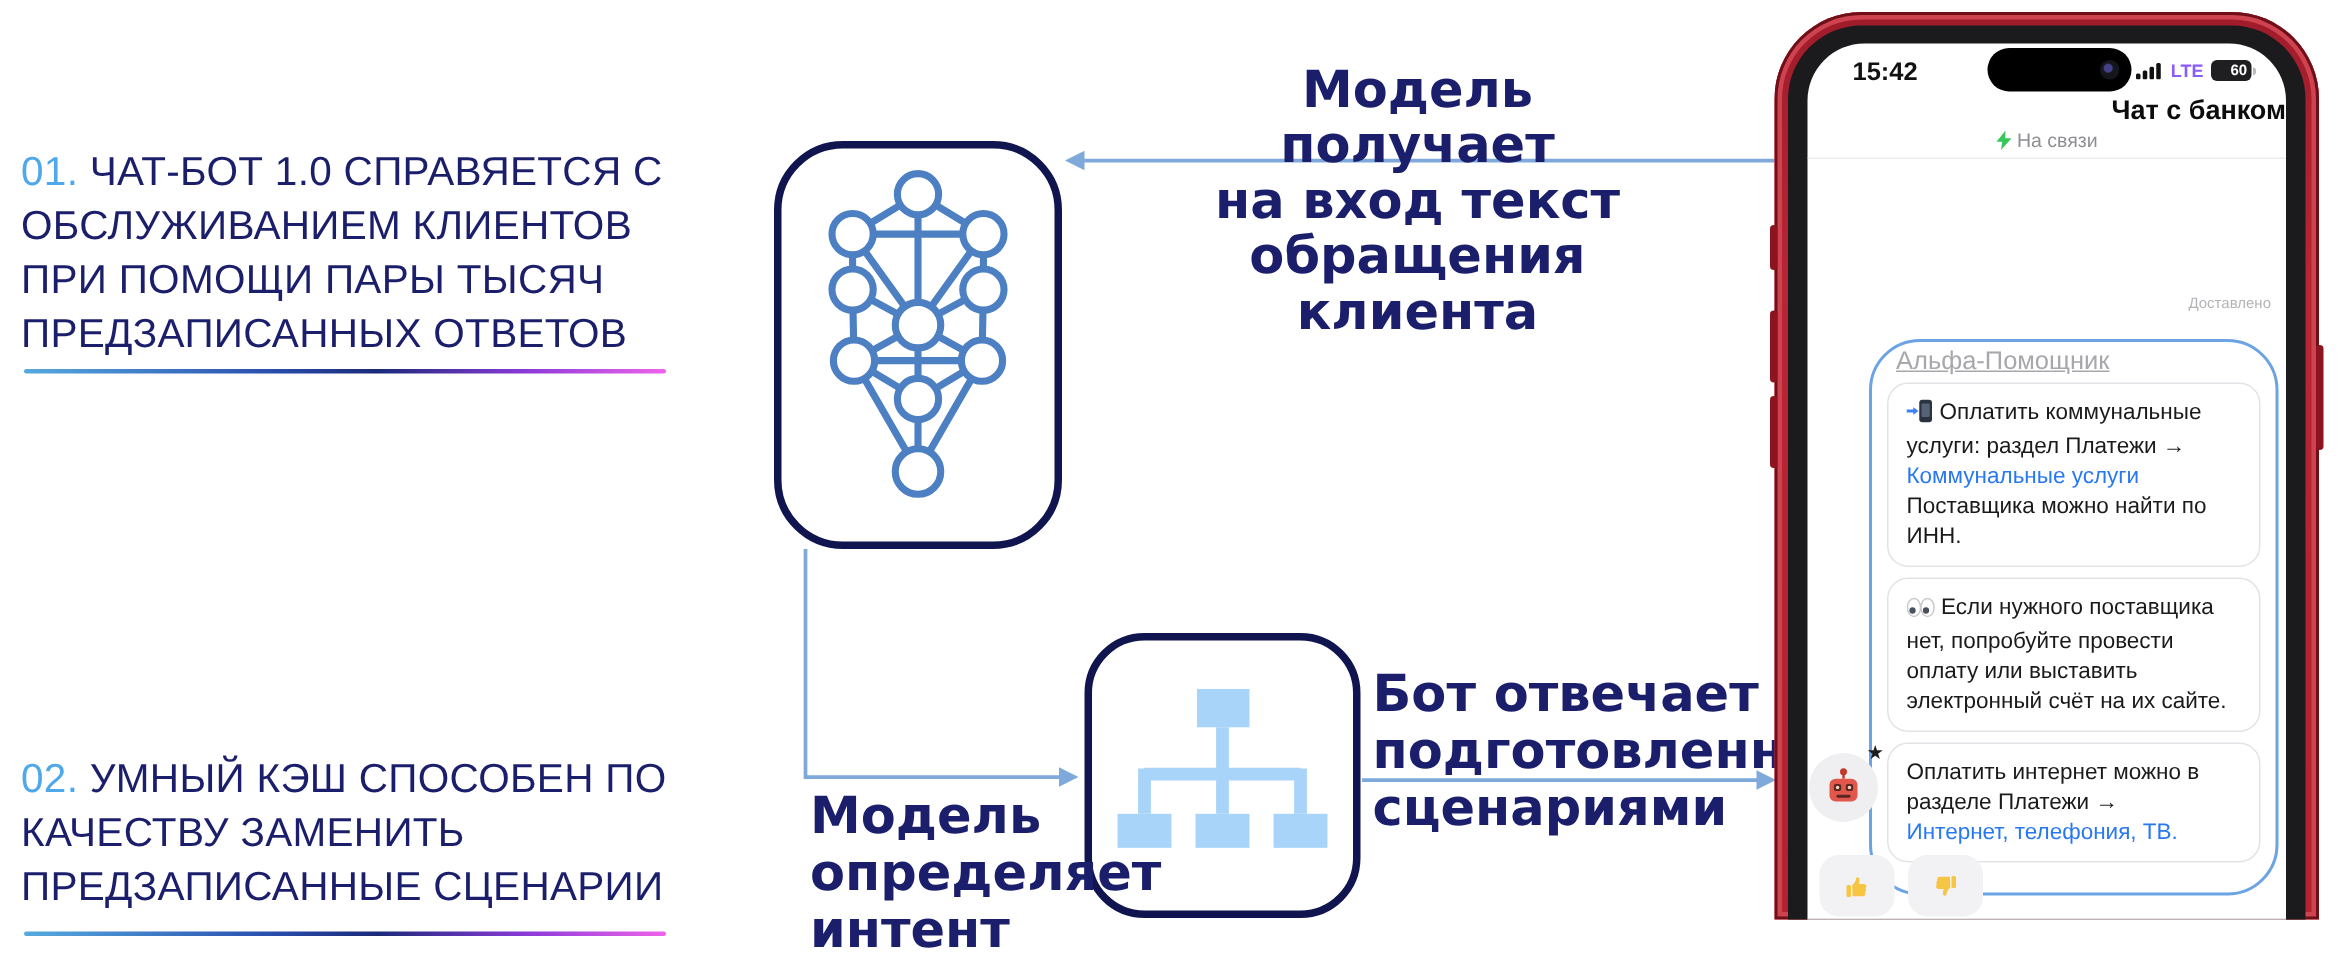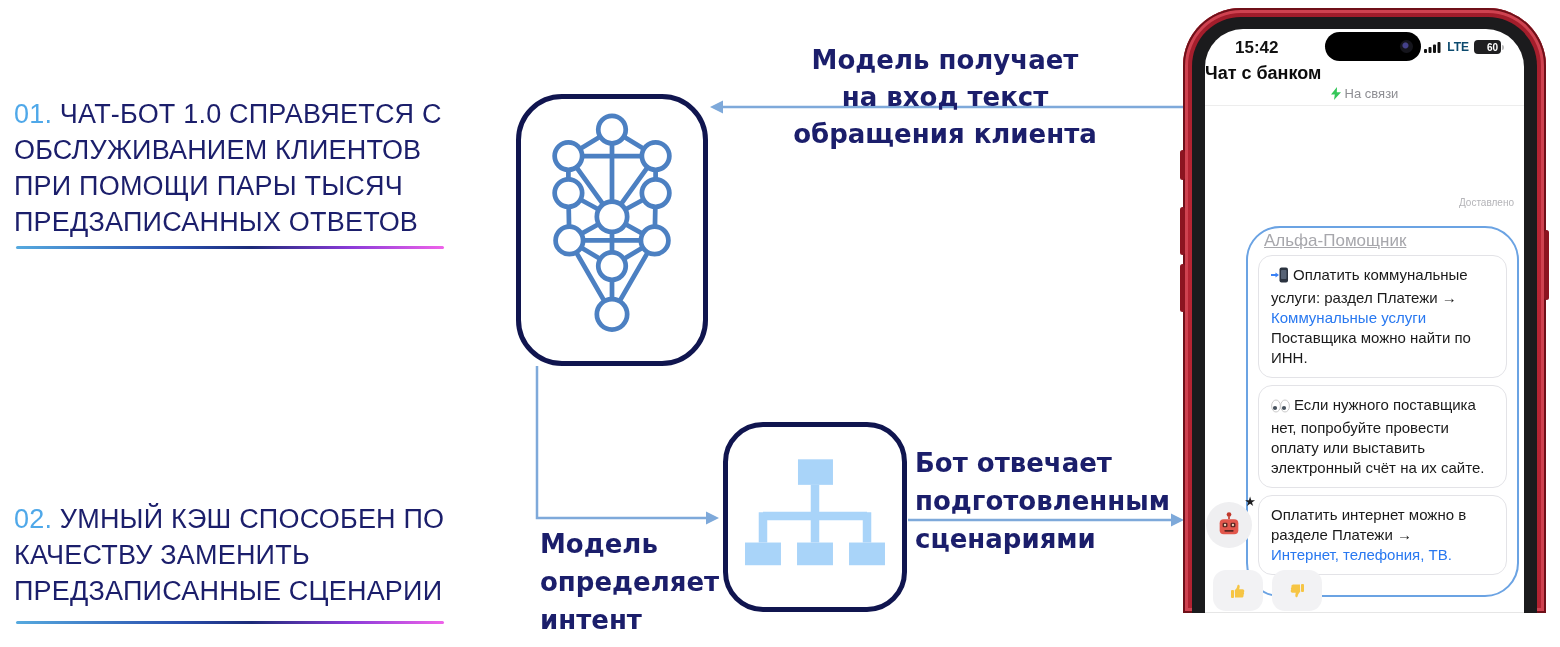--- a/index.html
+++ b/index.html
@@ -22,21 +22,21 @@
   .connectors { position:absolute; left:0; top:0; pointer-events:none; }
 
   
   .flow-box { position:absolute; background:#fff; border:5px solid #10154f; }
   .box-net { left:516px; top:94px; width:192px; height:272px; border-radius:46px; }
   .box-tree { left:723px; top:422px; width:184px; height:190px; border-radius:40px; }
   .flow-box svg { position:absolute; left:0; top:0; width:100%; height:100%; }
 
   
   .flow-label { position:absolute; font-family:"DejaVu Sans", sans-serif; font-weight:bold;
-    color:#1b1e6b; font-size:26px; white-space:pre-line; }
+    color:#1b1e6b; font-size:34px; white-space:pre-line; }
   .lbl-top { left:780px; top:42px; width:330px; text-align:center; line-height:37px; }
   .lbl-intent { left:540px; top:525px; line-height:38px; }
   .lbl-bot { left:915px; top:444px; line-height:38px; }
 
   
   .phone { position:absolute; left:1183px; top:8px; width:363px; height:605px;
     background:linear-gradient(180deg,#a01c2a,#b82534 30%,#b22231);
     border-radius:58px 58px 0 0;
     box-shadow: inset 0 0 0 2px #6f1019, inset 0 0 0 5px #cf4250; }
   .sbtn { position:absolute; width:5px; background:#8c1420; border-radius:3px; }
@@ -48,26 +48,26 @@
     background:#1b1b1d; border-radius:49px 49px 0 0; }
   .screen { position:absolute; left:13px; right:13px; top:12px; bottom:0;
     background:#fff; border-radius:38px 38px 0 0; overflow:hidden; font-size:15px; color:#111; }
 
   .statusbar { position:absolute; left:0; right:0; top:3px; height:30px;text-align:right; }
   .time { position:absolute; left:30px; top:6px; font-size:17px; font-weight:bold; color:#111; }
   .island { position:absolute; left:120px; top:0; width:96px; height:29px; background:#000; border-radius:15px; }
   .cam { position:absolute; right:8px; top:8px; width:13px; height:13px; border-radius:50%;
     background:radial-gradient(circle at 42% 42%, #44418a 0 2.5px, #15151c 3.5px); }
   .sicons { position:absolute; right:20px; top:8px; display:flex; align-items:center; gap:5px; }
-  .net-label { font-size:12px; font-weight:bold; color:#0c4a6e; }
+  .net-label { font-size:12px; font-weight:bold; color:#8b5cf6; }
   .battery { width:27px; height:14px; background:#1f1f21; border-radius:4px; color:#fff;
     font-size:10px; font-weight:bold; display:flex; align-items:center; justify-content:center;padding-left:10px; }
   .battery-tip { width:2px; height:5px; background:#bbb; border-radius:0 2px 2px 0; margin-left:-4px; }
 
-  .chat-header { position:absolute; left:0; right:0; top:34px; text-align:left; }
+  .chat-header { position:absolute; left:0; right:0; top:34px; text-align:right; }
   .chat-title { font-size:18px; font-weight:bold; color:#0c0c0c; }
   .chat-status { margin-top:2px; font-size:13px; color:#8e8e93; display:flex; justify-content:center; align-items:center; gap:4px; }
   .hdr-divider { position:absolute; left:0; right:0; top:76px; height:1px; background:#ededed; }
 
   .user-bubble { position:absolute; left:95px; right:6px; top:77px;
     background:#ebebed; border:2px solid #6ba3e3; border-radius:22px;
     padding:14px 18px; line-height:20px; color:#141414; }
   .delivered { position:absolute; right:10px; top:168px; font-size:10px; color:#b4b4b8; }
 
   .bot-group { position:absolute; left:41px; right:5px; top:197px;

